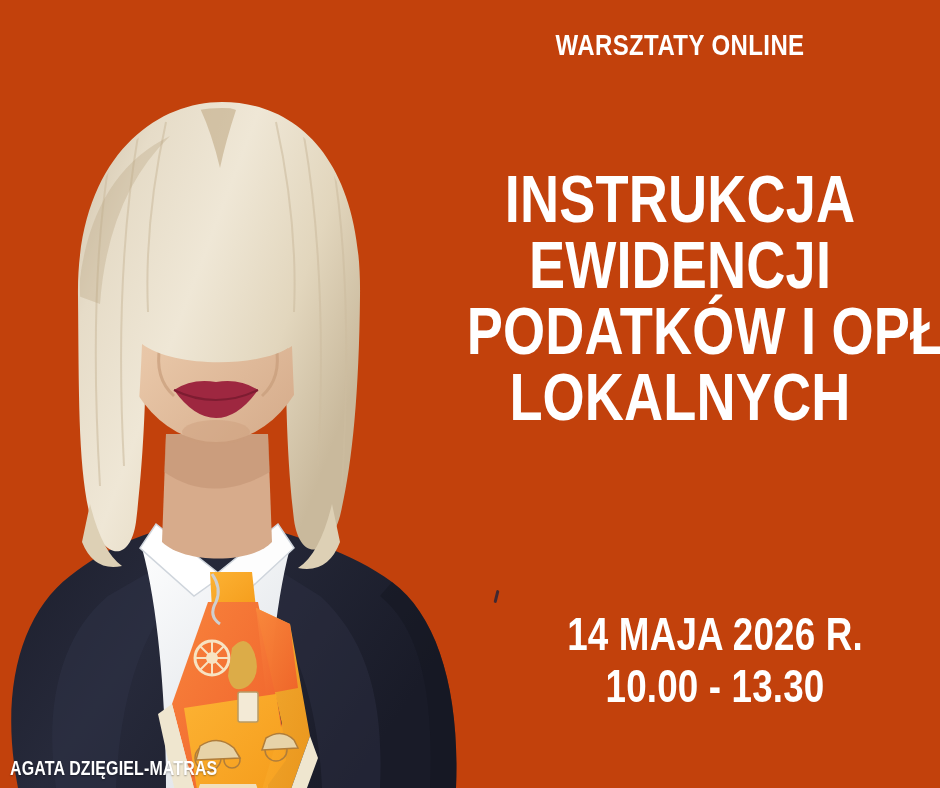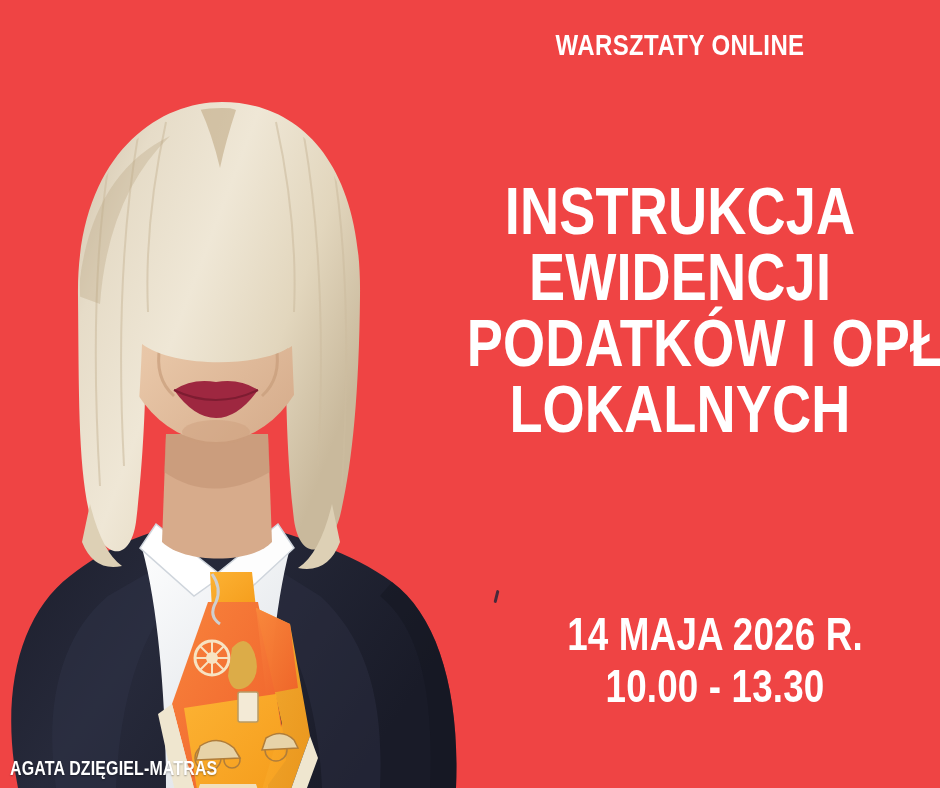--- a/index.html
+++ b/index.html
@@ -5,21 +5,21 @@
   html,body{margin:0;padding:0;}
   body{
     width:940px;height:788px;
     background:#4f6e28;
     font-family:"Liberation Sans", sans-serif;
     overflow:hidden;
   }
   #poster{
     position:relative;
     width:940px;height:788px;
-    background:#ef4444;
+    background:#c2410c;
     overflow:hidden;
   }
 
   
   #portrait{
     position:absolute;
     left:-40px; top:96px;
     width:520px; height:692px;
     pointer-events:none;
   }
@@ -55,21 +55,20 @@
     transform:scaleX(.80);
     transform-origin:center top;
     letter-spacing:0.5px;
   }
 
   #title-block{
     position:absolute;
     left:420px; top:166px;
     width:520px;
     text-align:center;
-    margin-top:12px;
   }
   #title-block .tline{
     display:block;
     font-size:66px;
     line-height:66px;
     transform:scaleX(.82);
     transform-origin:center center;
     margin:0;
   }
 

